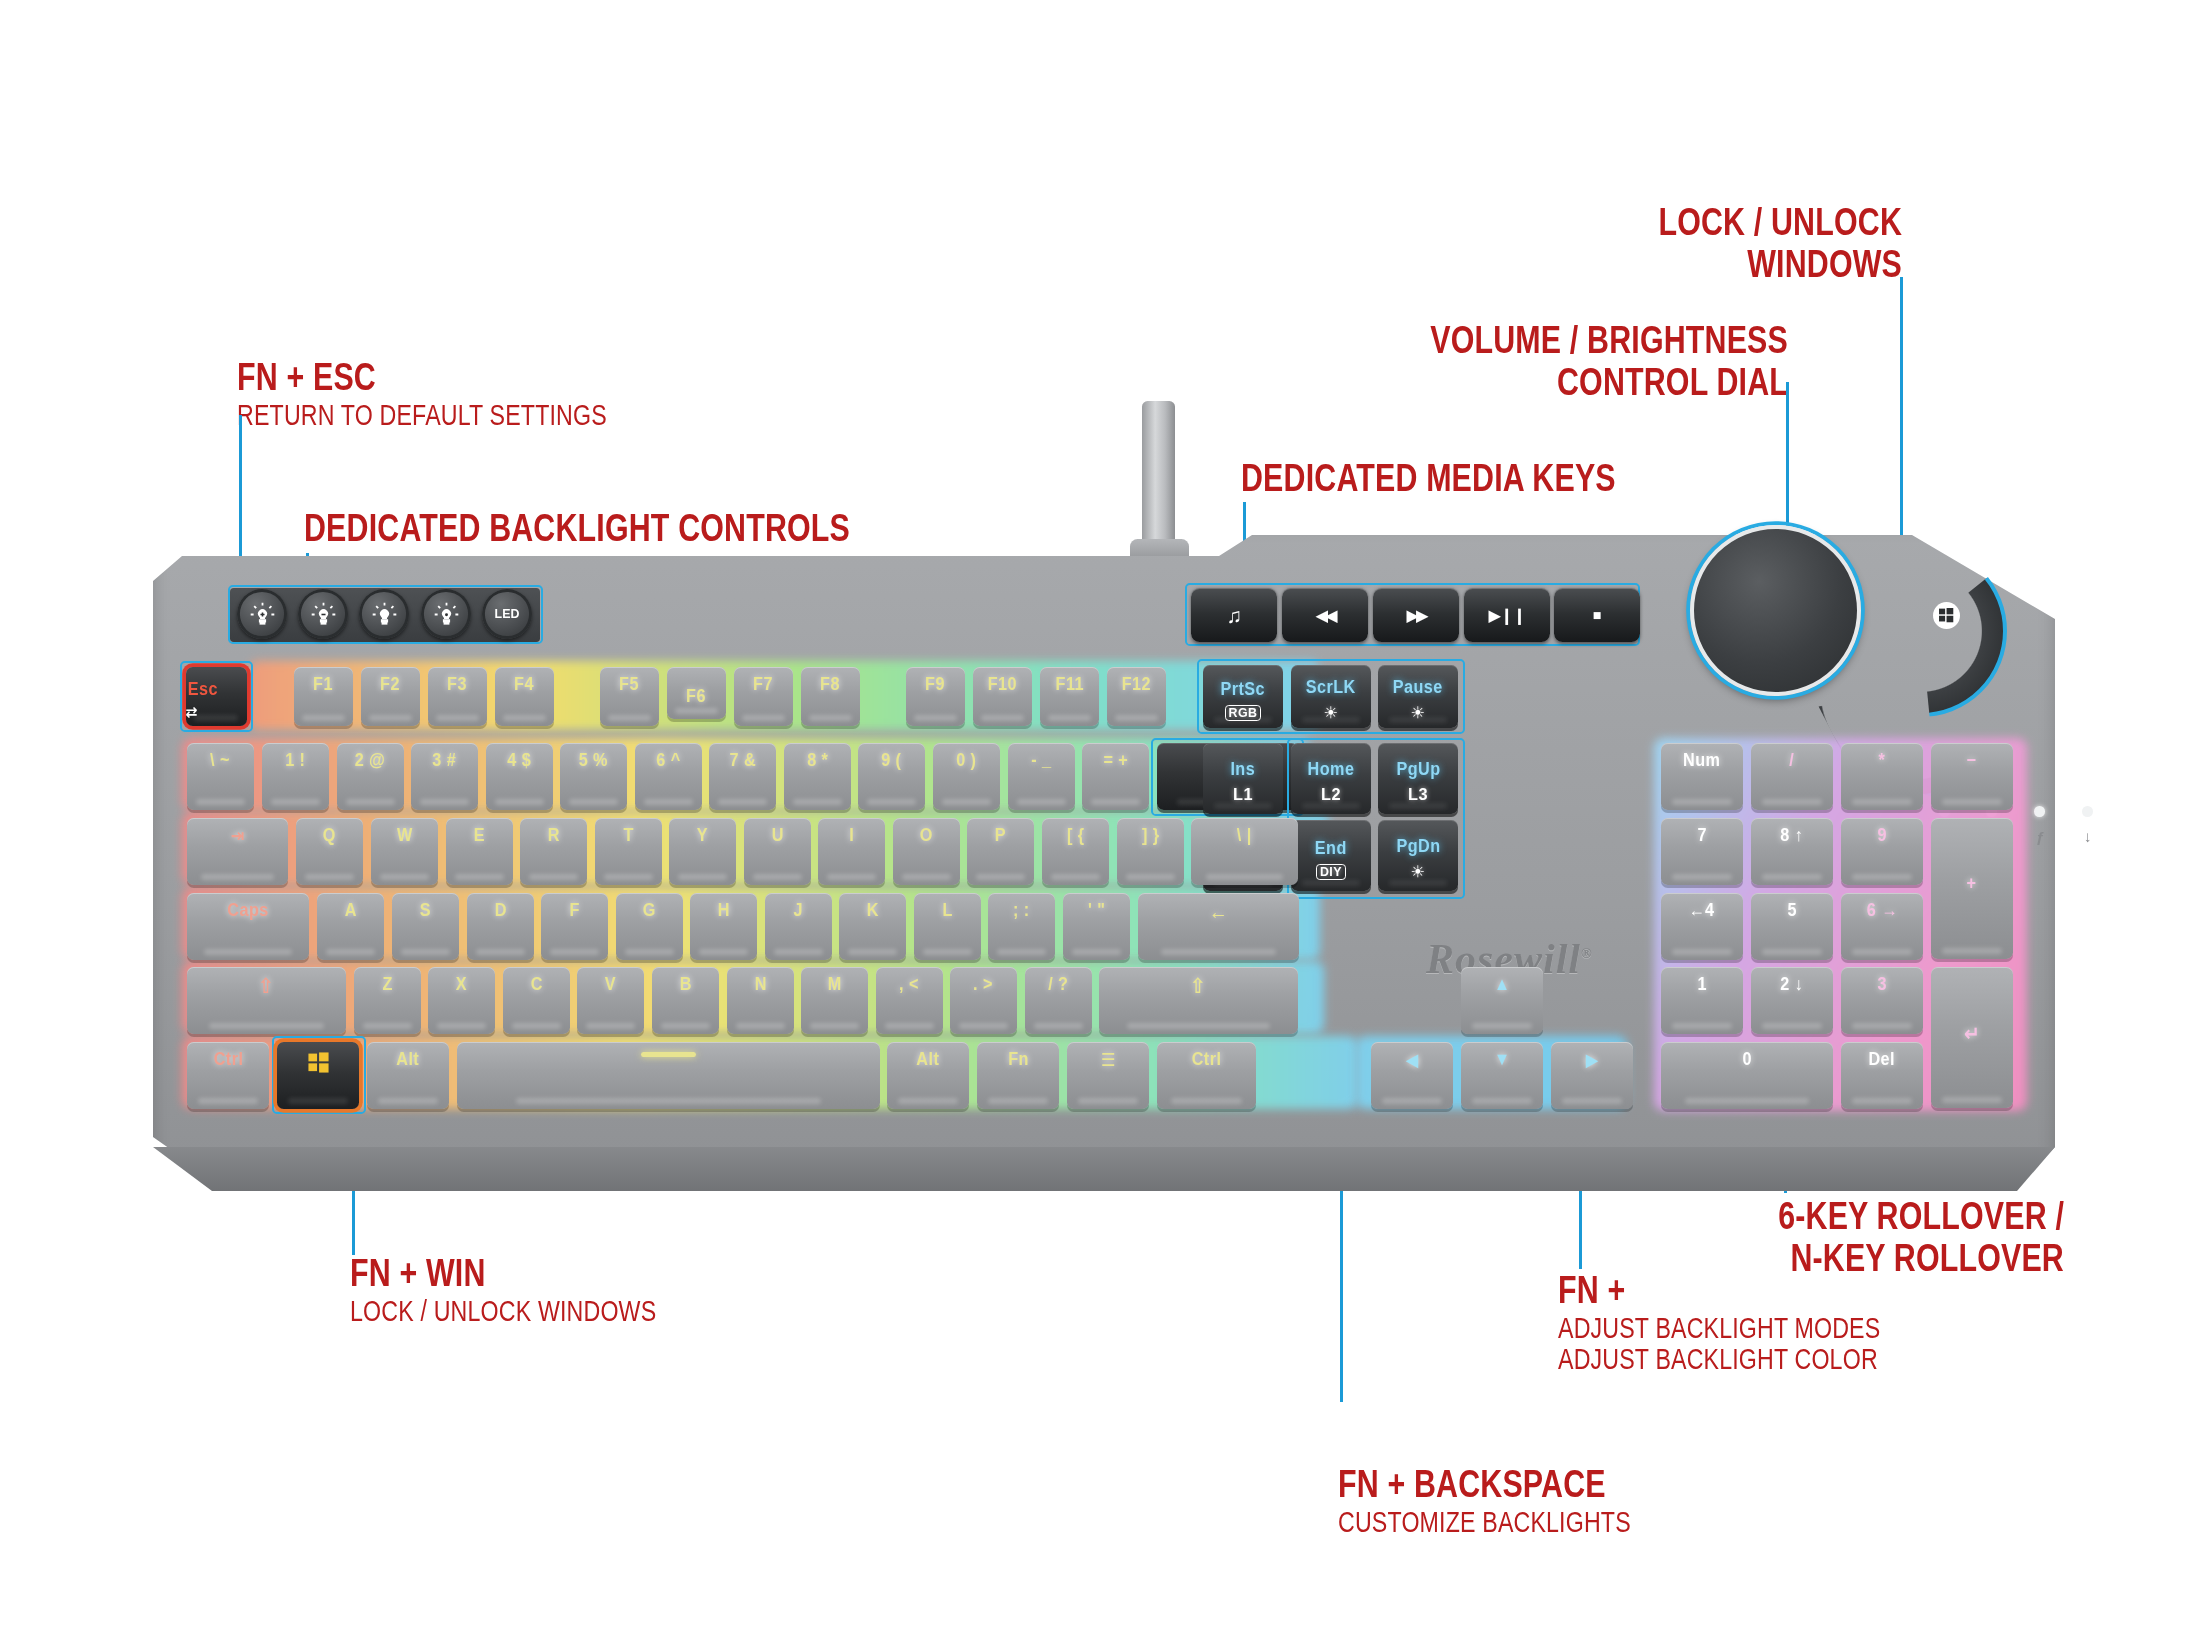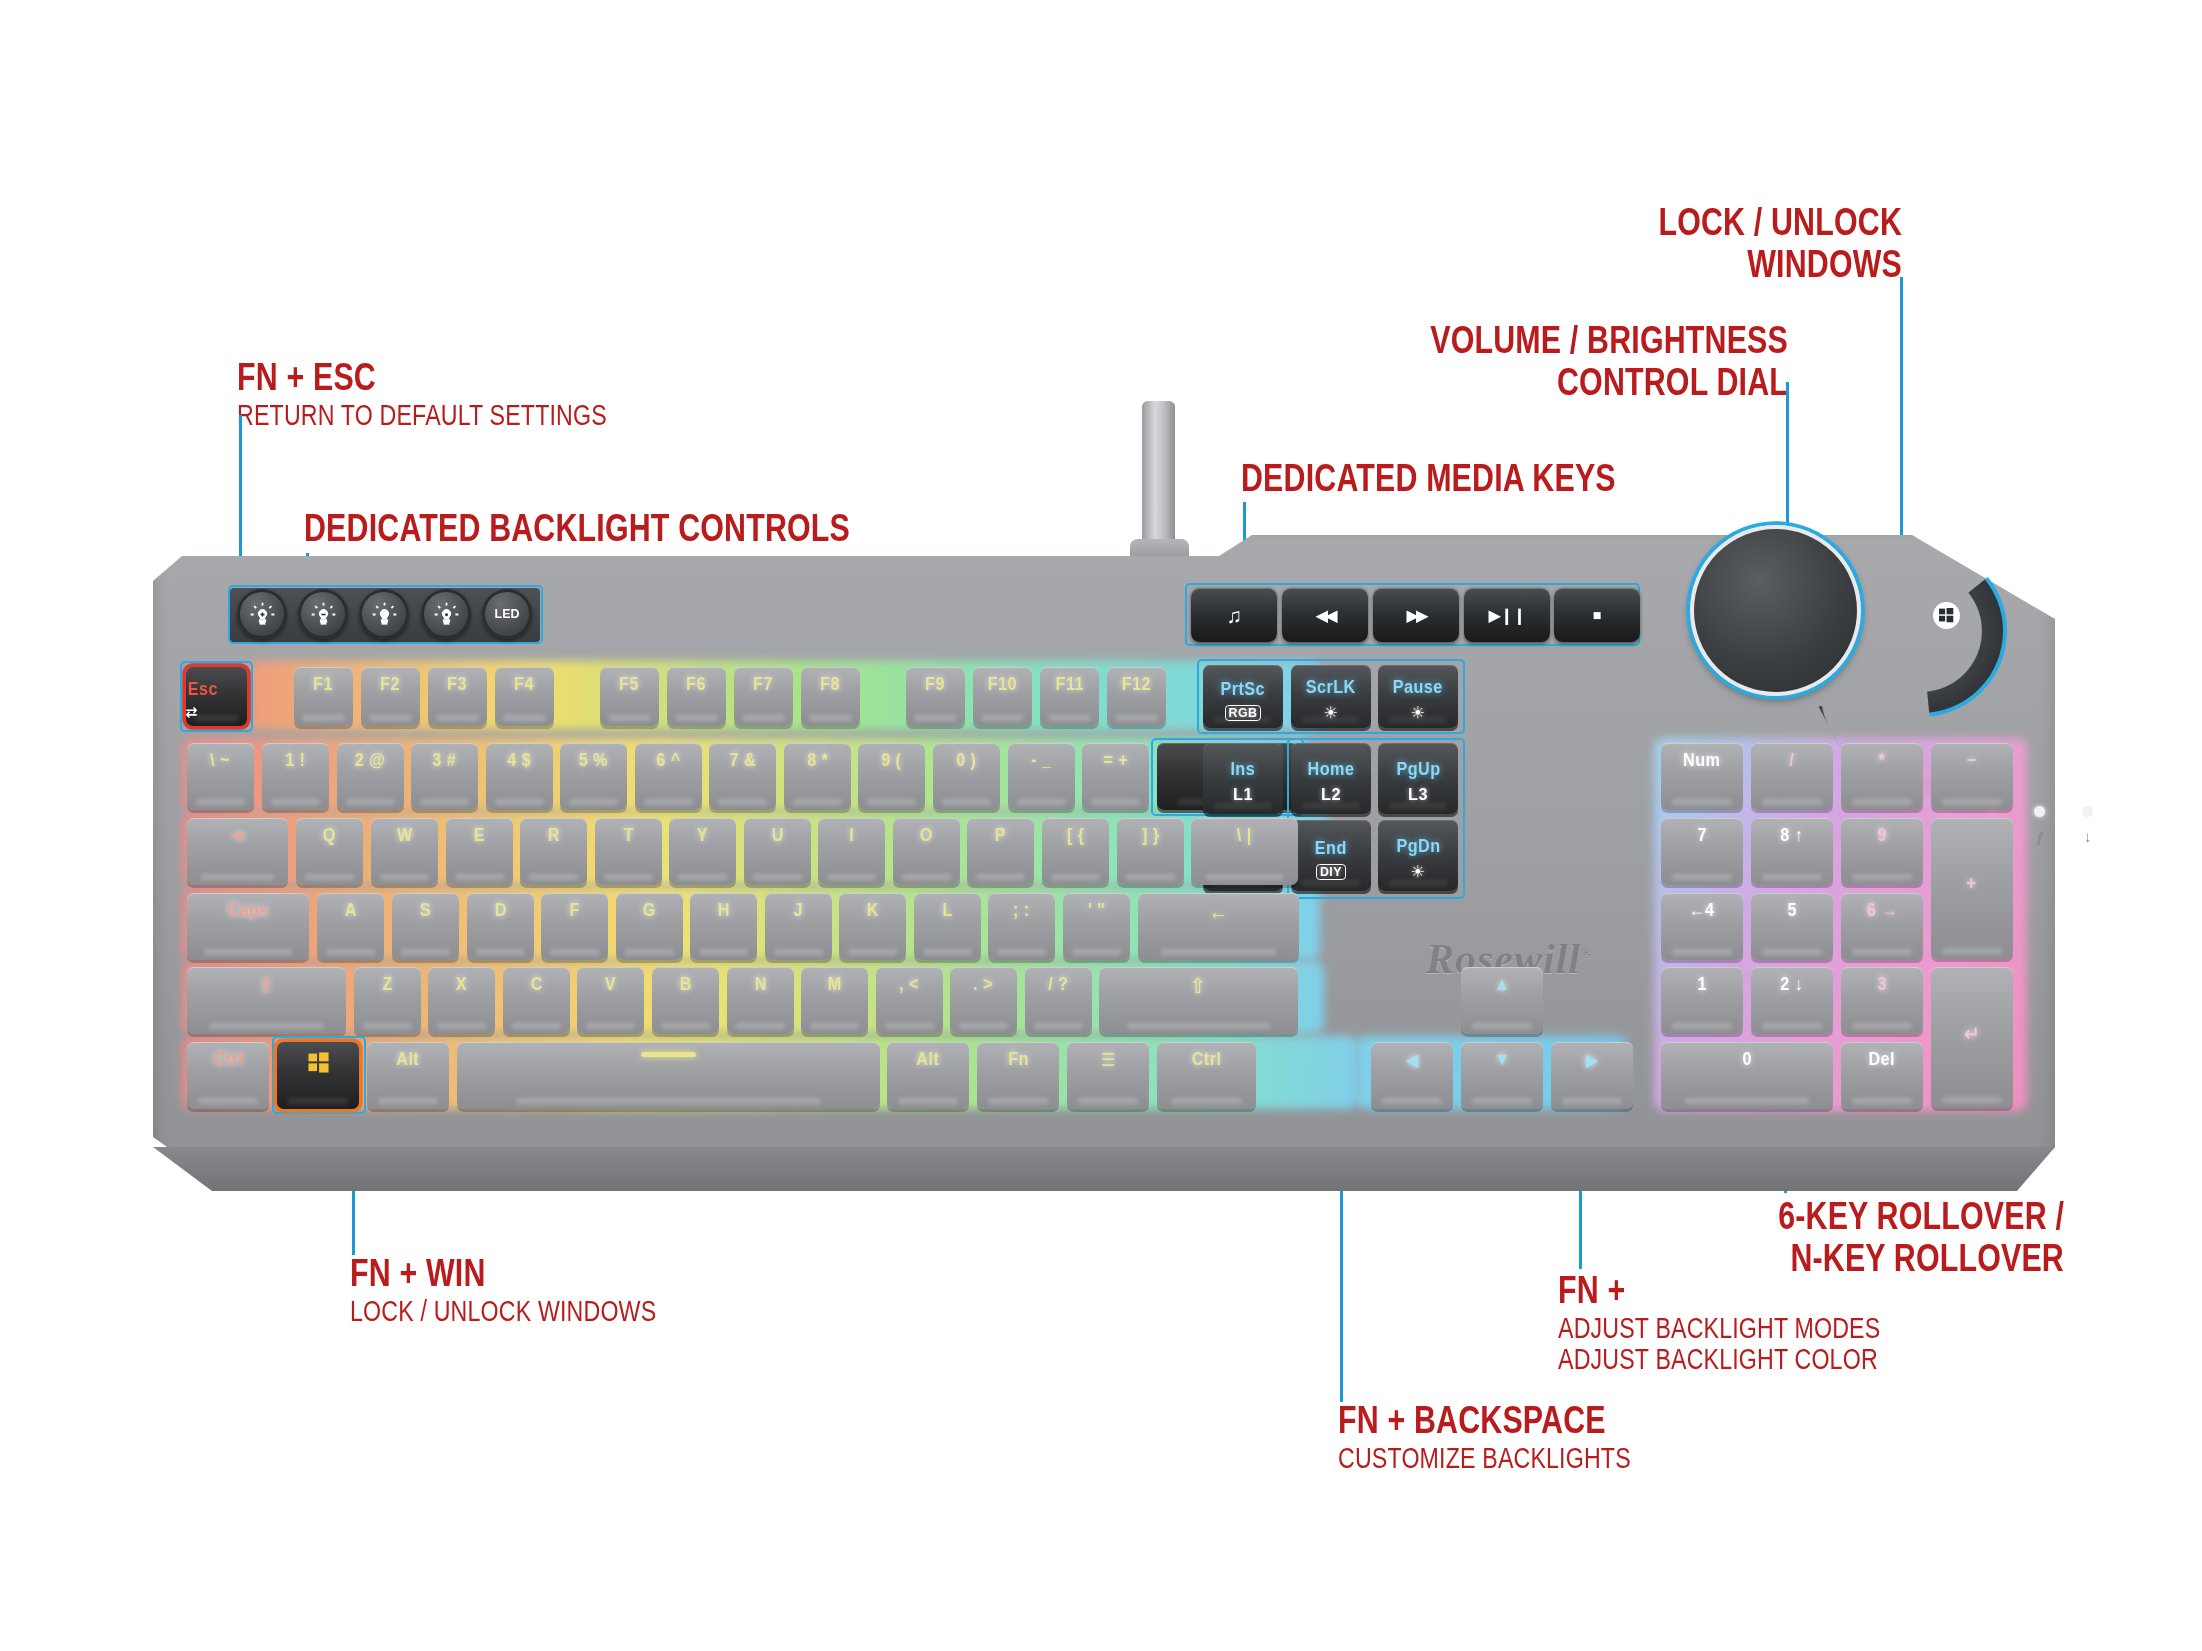--- a/index.html
+++ b/index.html
@@ -136,21 +136,21 @@
 <div class="lead v" style="left:1900px;top:277px;height:325px;"></div>
 <div class="dot" style="left:1895px;top:599px;"></div>
 
 <div class="callout al-l" style="left:350px;top:1254px;">
   <div class="c-title">FN + WIN</div>
   <div class="c-sub">LOCK / UNLOCK WINDOWS</div>
 </div>
 <div class="lead v" style="left:352px;top:1138px;height:117px;"></div>
 <div class="dot" style="left:346px;top:1124px;"></div>
 
-<div class="callout al-l" style="left:1338px;top:1401px;">
+<div class="callout al-l" style="left:1338px;top:1465px;">
   <div class="c-title">FN + BACKSPACE</div>
   <div class="c-sub">CUSTOMIZE BACKLIGHTS</div>
 </div>
 <div class="lead v" style="left:1340px;top:830px;height:572px;"></div>
 <div class="dot" style="left:1334px;top:817px;"></div>
 
 <div class="callout al-l" style="left:1558px;top:1271px;">
   <div class="c-title">FN +</div>
   <div class="c-sub">ADJUST BACKLIGHT MODES</div>
   <div class="c-sub">ADJUST BACKLIGHT COLOR</div>
@@ -299,21 +299,21 @@
     </div>
   <div class="key" style="left:275px;top:132px;width:59px;height:59px;">
       <span class="lbl">F3</span>
     </div>
   <div class="key" style="left:342px;top:132px;width:59px;height:59px;">
       <span class="lbl">F4</span>
     </div>
   <div class="key" style="left:447px;top:132px;width:59px;height:59px;">
       <span class="lbl">F5</span>
     </div>
-  <div class="key" style="left:514px;top:132px;width:59px;height:59px;">
+  <div class="key" style="left:514px;top:132px;width:59px;height:52px;align-items:center;">
       <span class="lbl">F6</span>
     </div>
   <div class="key" style="left:581px;top:132px;width:59px;height:59px;">
       <span class="lbl">F7</span>
     </div>
   <div class="key" style="left:648px;top:132px;width:59px;height:59px;">
       <span class="lbl">F8</span>
     </div>
   <div class="key" style="left:753px;top:132px;width:59px;height:59px;">
       <span class="lbl">F9</span>

